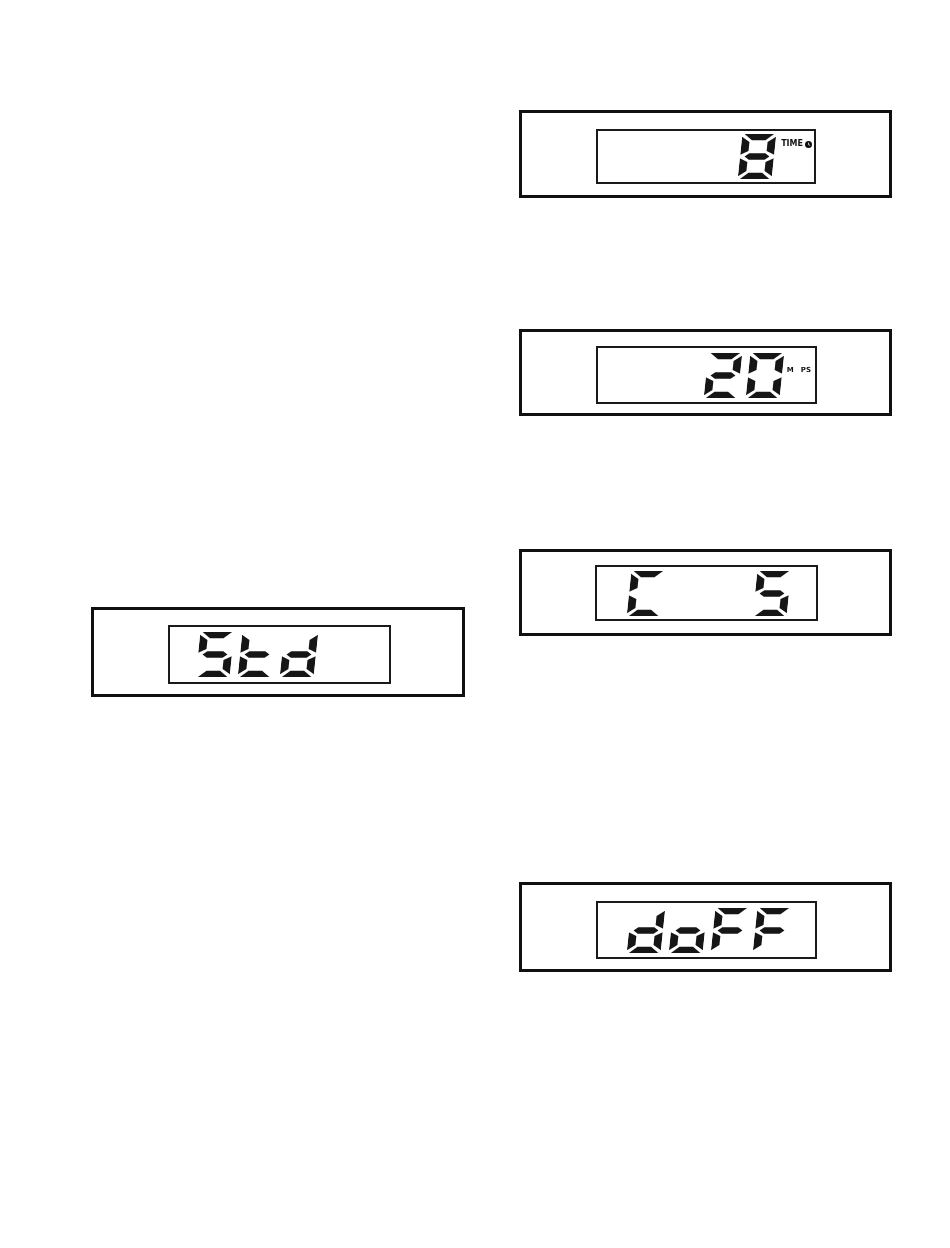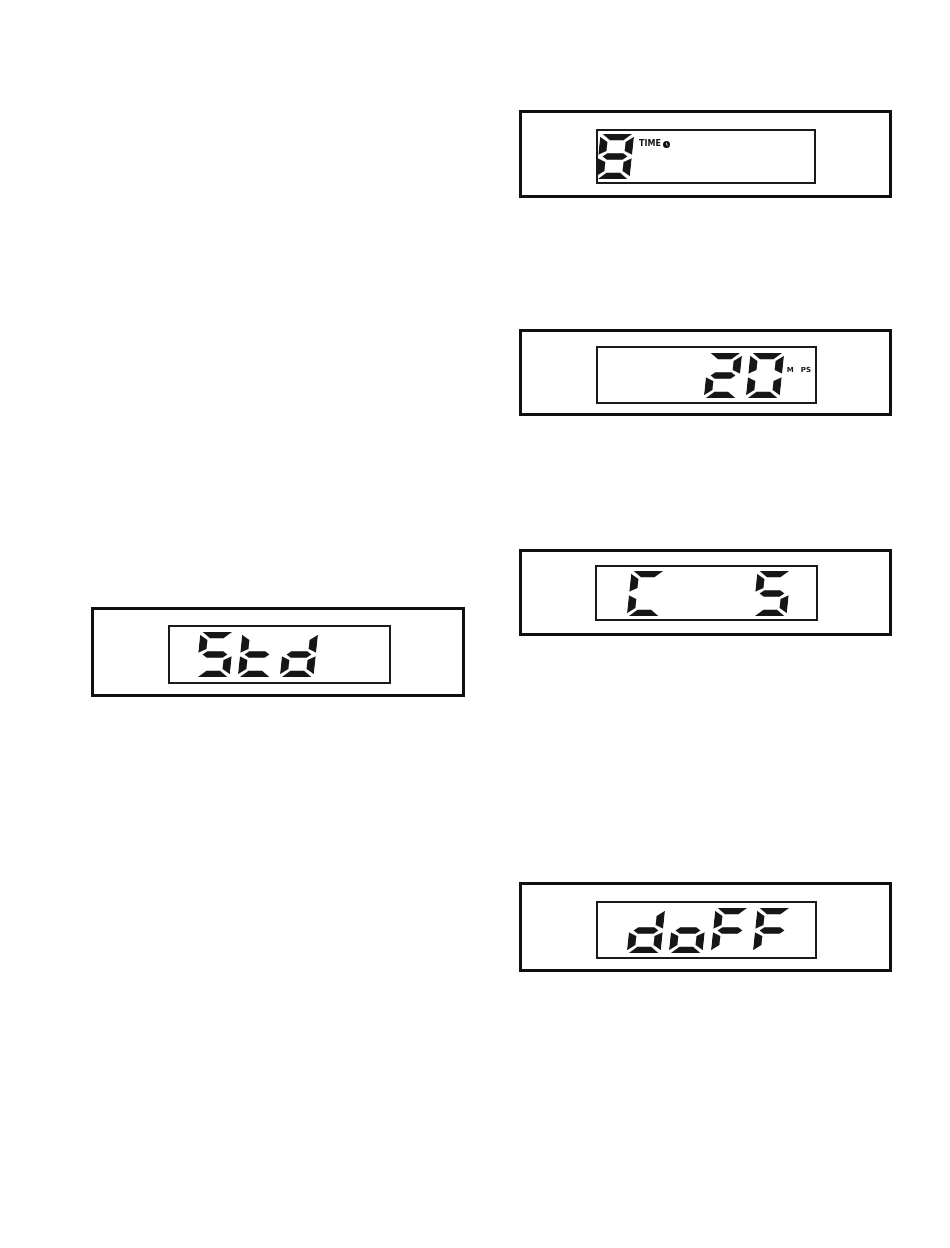--- a/index.html
+++ b/index.html
@@ -60,21 +60,21 @@
     font-size: 7px; font-weight: bold; color: #101010;
     line-height: 1; white-space: nowrap;
   }
 </style>
 </head>
 <body>
 
 <div class="page">
 
   <div class="fig" style="left:519px; top:110px; width:373px; height:88px;">
-    <div class="lcd" style="left:74px; top:16px; width:220px; height:55px; justify-content:flex-start; padding-right:2px;">
+    <div class="lcd" style="left:74px; top:16px; width:220px; height:55px; justify-content:flex-end; padding-right:2px;">
       <div class="segrow">
           <svg viewBox="0 0 60 100" preserveAspectRatio="none" class="seg-char">
             <polygon points="4,0 56,0 42,14 18,14"></polygon>
             <polygon points="60,6 60,46 46,38 46,18"></polygon>
             <polygon points="60,54 60,94 46,82 46,62"></polygon>
             <polygon points="4,100 56,100 42,86 18,86"></polygon>
             <polygon points="0,54 14,62 14,82 0,94"></polygon>
             <polygon points="0,6 14,18 14,38 0,46"></polygon>
             <polygon points="8,50 16,43 44,43 52,50 44,57 16,57"></polygon>
           </svg>

